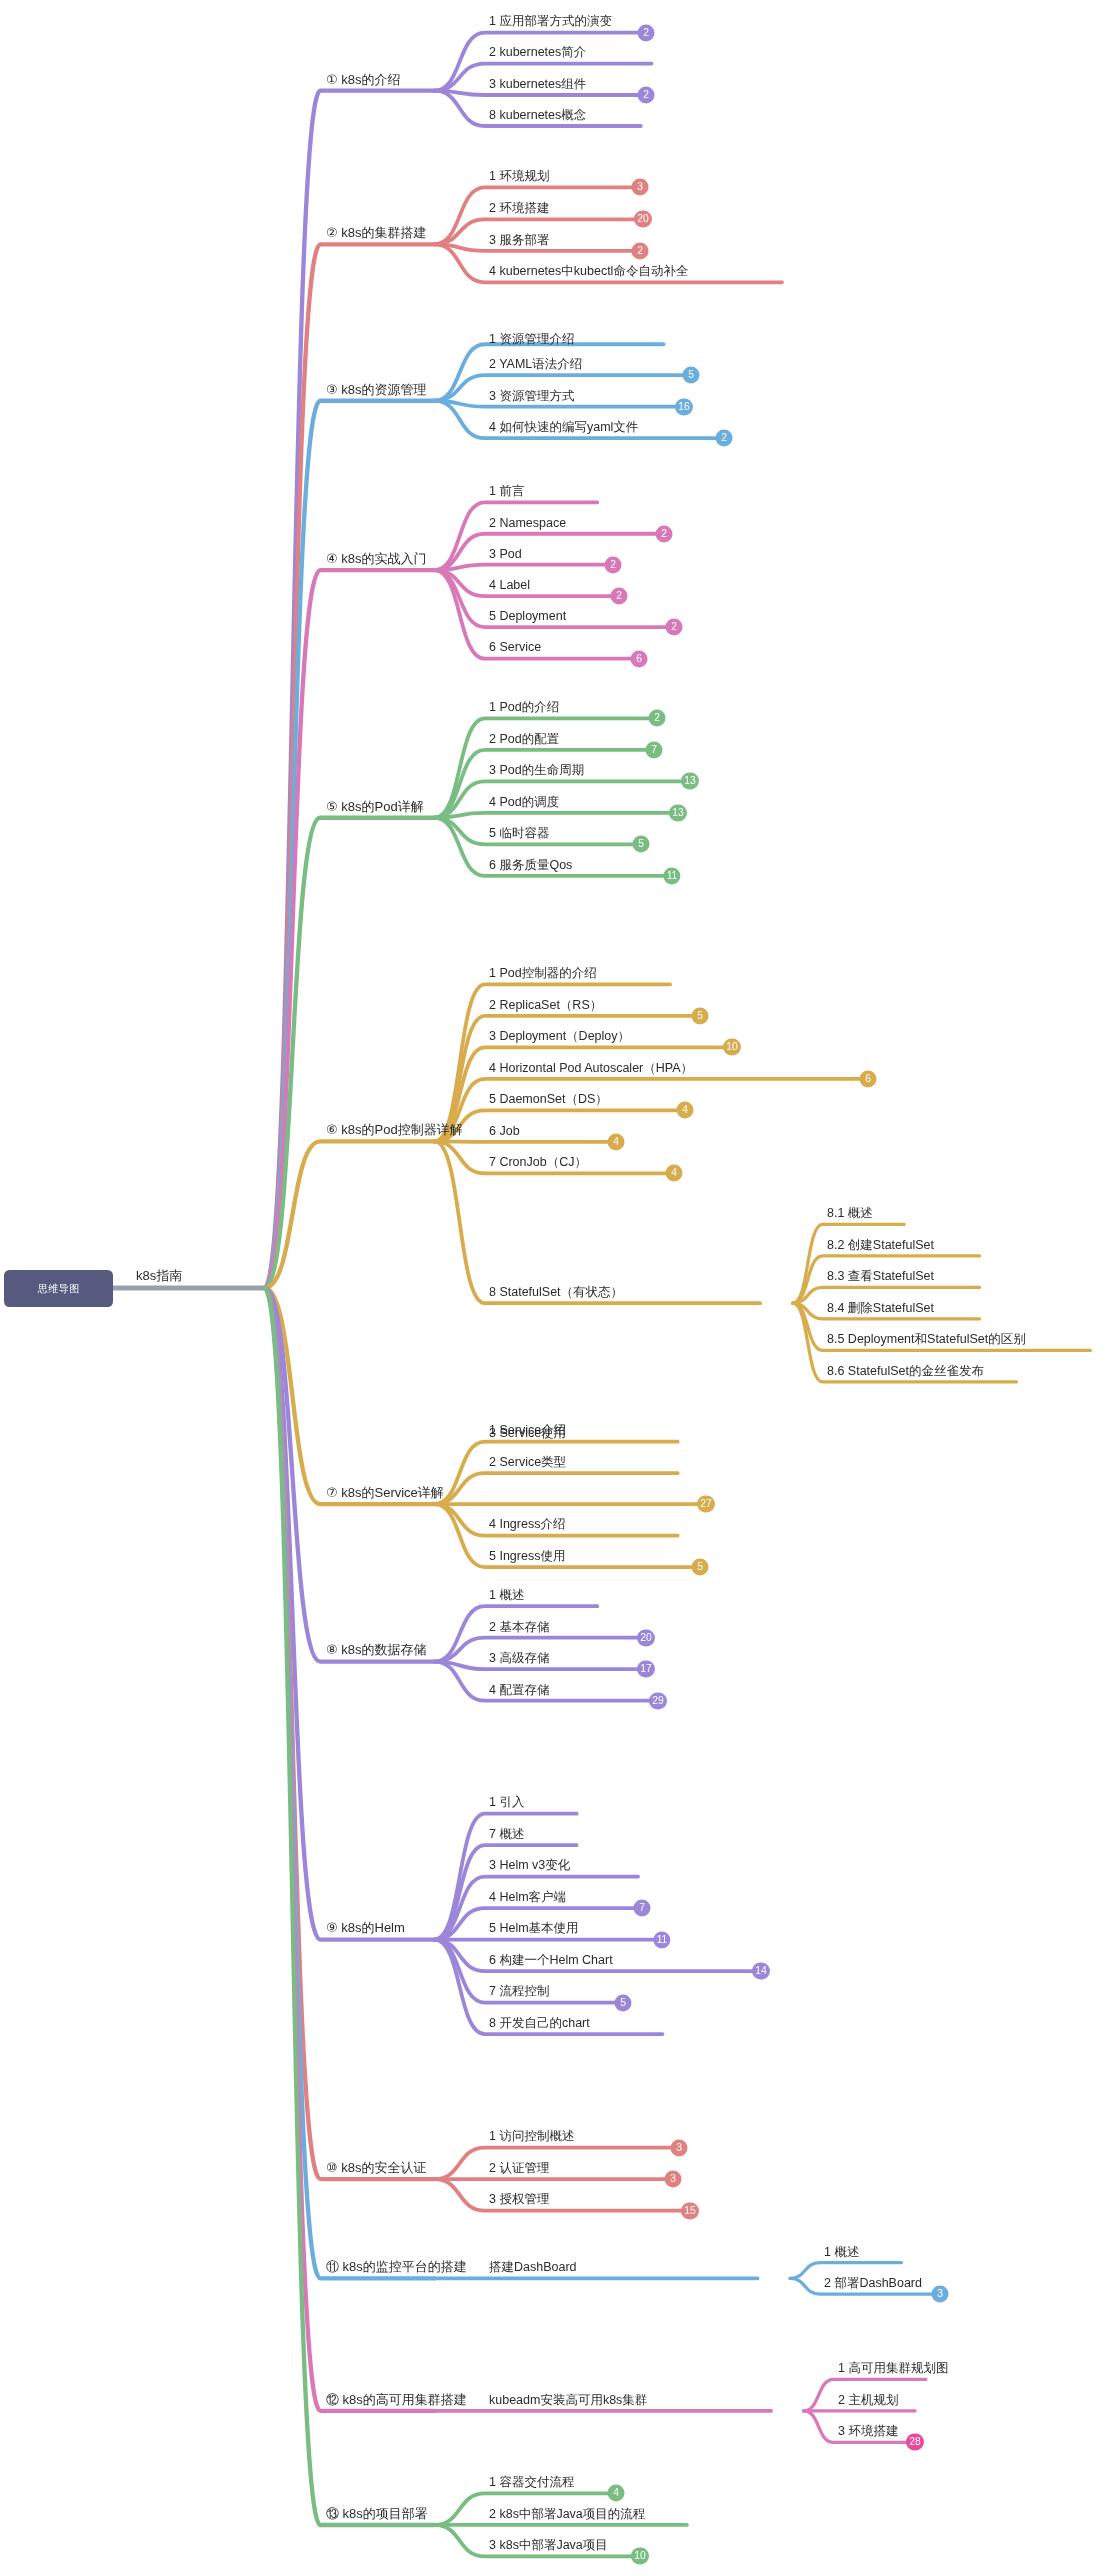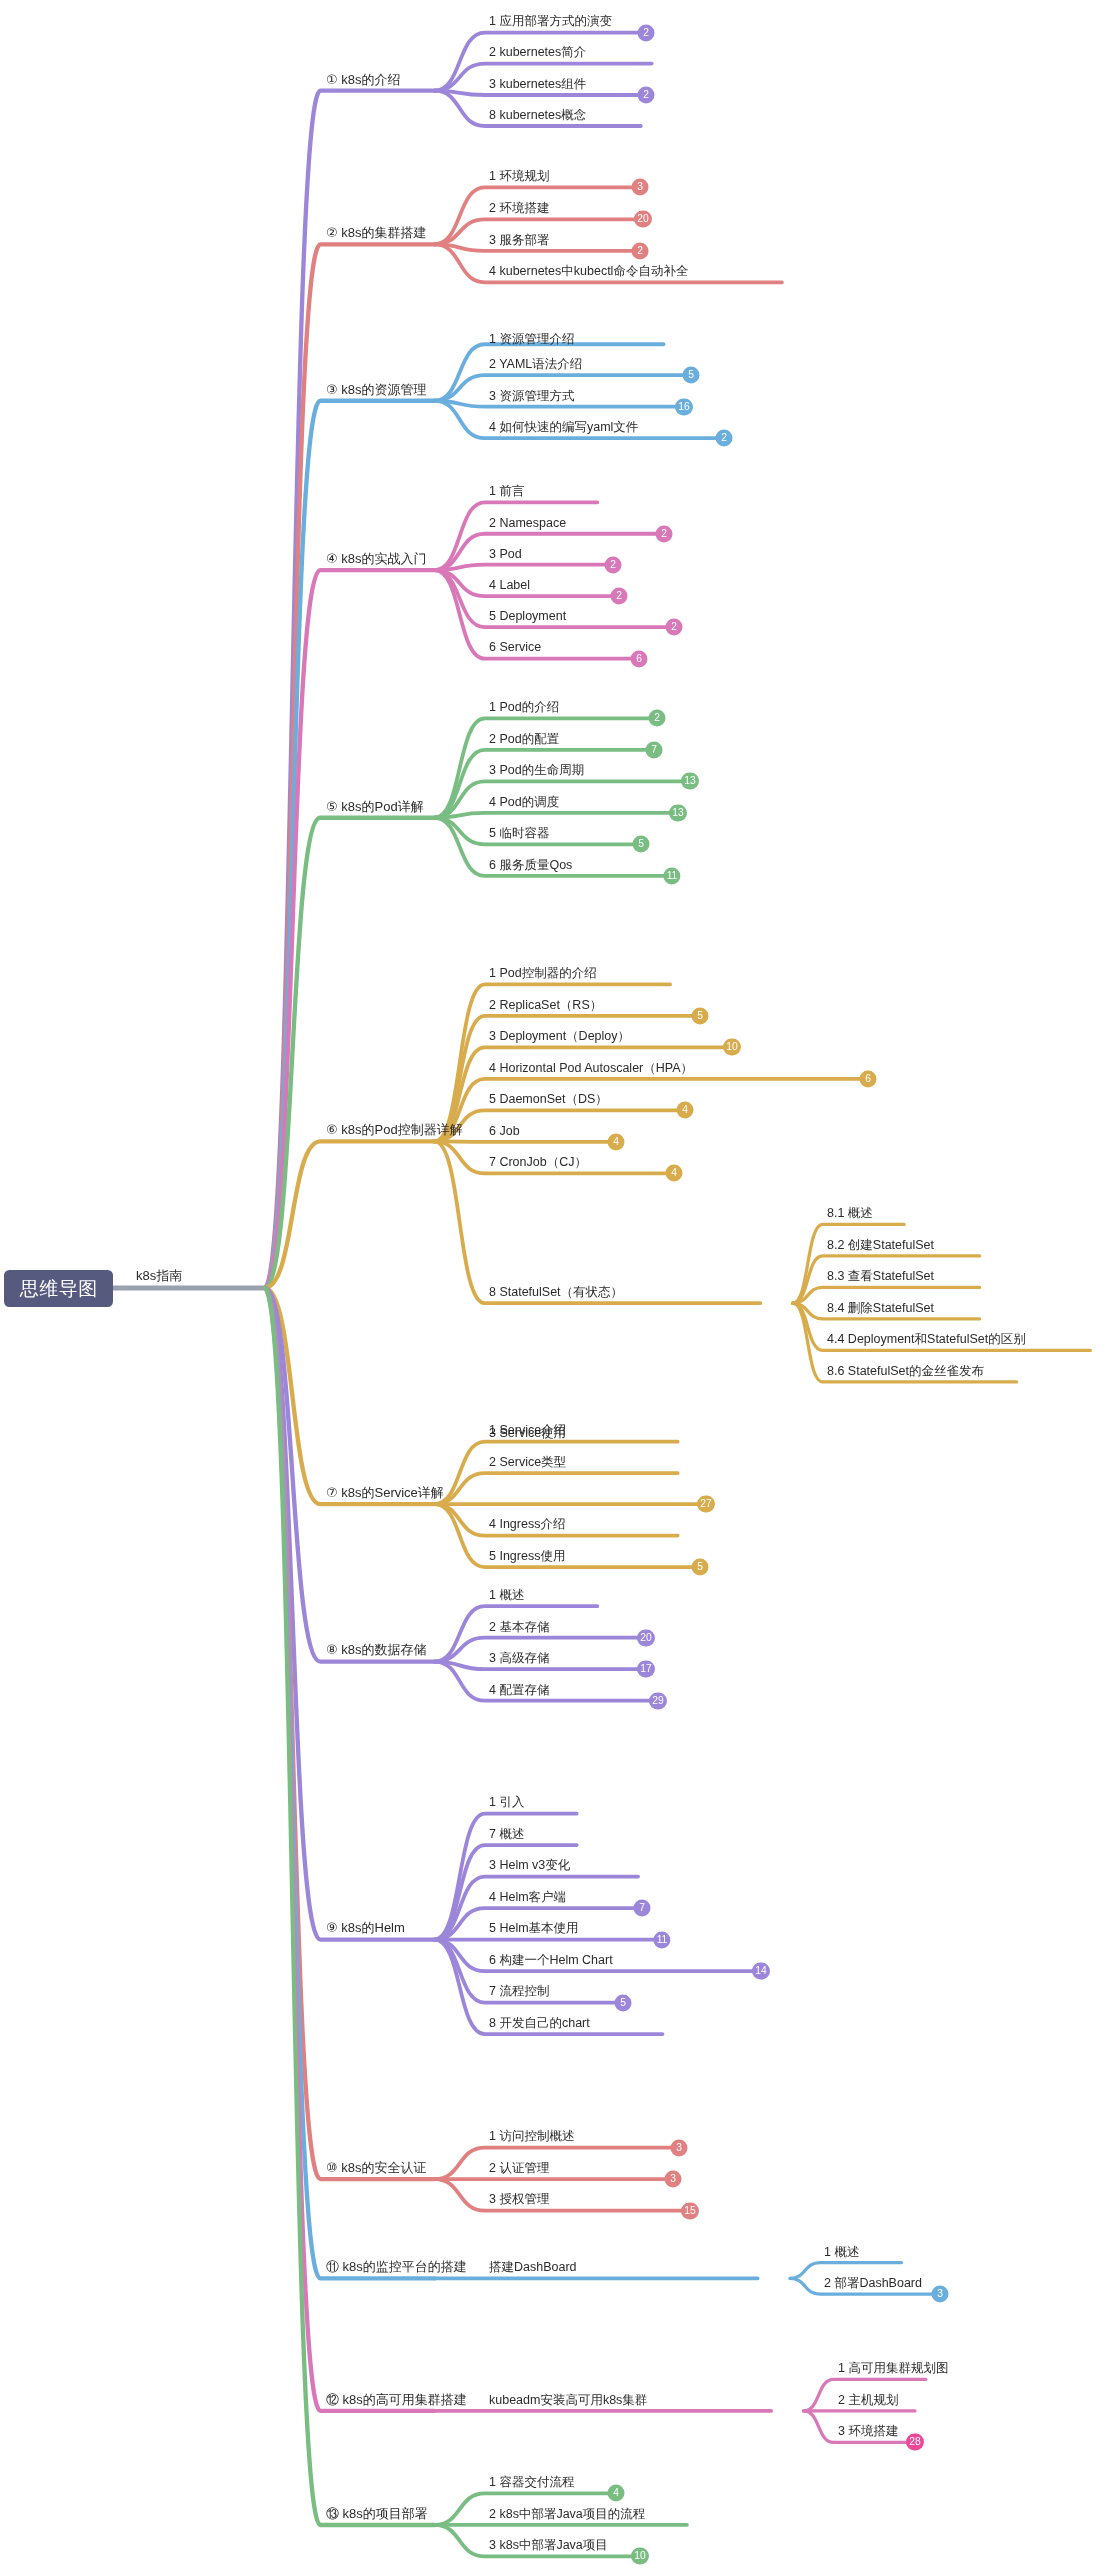--- a/index.html
+++ b/index.html
@@ -27,21 +27,21 @@
     left: 4.3px;
     top: 1270px;
     width: 109px;
     height: 37px;
     background: #565a7e;
     border-radius: 5.4px;
     display: flex;
     align-items: center;
     justify-content: center;
     color: #ffffff;
-    font-size: 19px;
+    font-size: 10px;
     letter-spacing: 0.5px;
     z-index: 6;
   }
   
   .node {
     position: absolute;
     white-space: nowrap;
     color: #2b2b2b;
     z-index: 5;
     line-height: 1.0;
@@ -221,21 +221,21 @@
       <div class="badge" style="left: 685px; top: 1110px; background: rgb(216, 172, 76);">4</div>
       <div class="node lvl2" style="left: 489px; top: 1140px;">6 Job</div>
       <div class="badge" style="left: 616px; top: 1142px; background: rgb(216, 172, 76);">4</div>
       <div class="node lvl2" style="left: 489px; top: 1171px;">7 CronJob（CJ）</div>
       <div class="badge" style="left: 674px; top: 1173px; background: rgb(216, 172, 76);">4</div>
       <div class="node lvl2" style="left: 489px; top: 1301px;">8 StatefulSet（有状态）</div>
       <div class="node lvl3" style="left: 827px; top: 1222px;">8.1 概述</div>
       <div class="node lvl3" style="left: 827px; top: 1254px;">8.2 创建StatefulSet</div>
       <div class="node lvl3" style="left: 827px; top: 1285px;">8.3 查看StatefulSet</div>
       <div class="node lvl3" style="left: 827px; top: 1317px;">8.4 删除StatefulSet</div>
-      <div class="node lvl3" style="left: 827px; top: 1348px;">4.4 Deployment和StatefulSet的区别</div>
+      <div class="node lvl3" style="left: 827px; top: 1348px;">8.5 Deployment和StatefulSet的区别</div>
       <div class="node lvl3" style="left: 827px; top: 1380px;">8.6 StatefulSet的金丝雀发布</div>
       <div class="node lvl1" style="left: 326px; top: 1502px;">⑦ k8s的Service详解</div>
       <div class="node lvl2" style="left: 489px; top: 1439px;">1 Service介绍</div>
       <div class="node lvl2" style="left: 489px; top: 1471px;">2 Service类型</div>
       <div class="node lvl2" style="left: 489px; top: 1442px;">3 Service使用</div>
       <div class="badge" style="left: 706px; top: 1504px; background: rgb(216, 172, 76);">27</div>
       <div class="node lvl2" style="left: 489px; top: 1533px;">4 Ingress介绍</div>
       <div class="node lvl2" style="left: 489px; top: 1565px;">5 Ingress使用</div>
       <div class="badge" style="left: 700px; top: 1567px; background: rgb(216, 172, 76);">5</div>
       <div class="node lvl1" style="left: 326px; top: 1659px;">⑧ k8s的数据存储</div>

